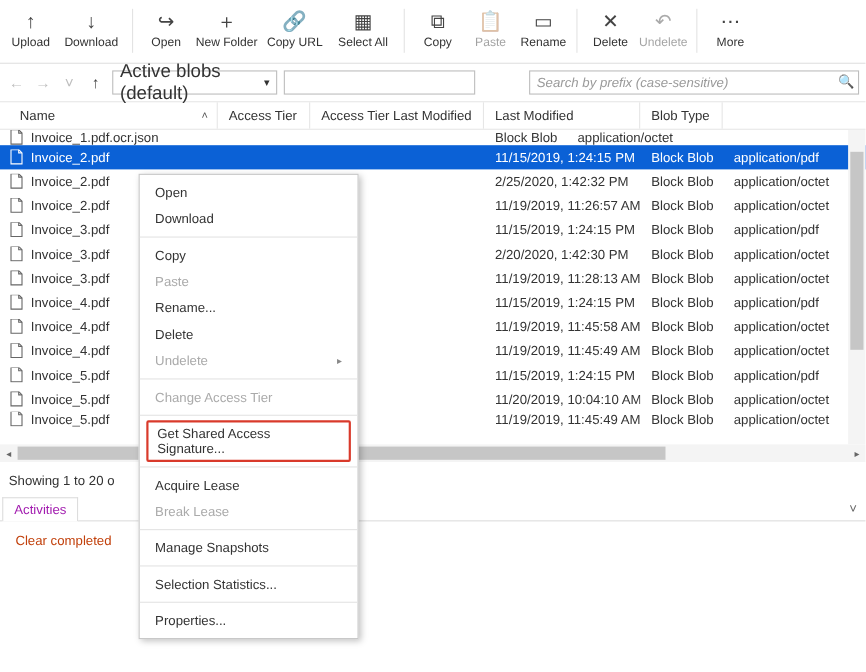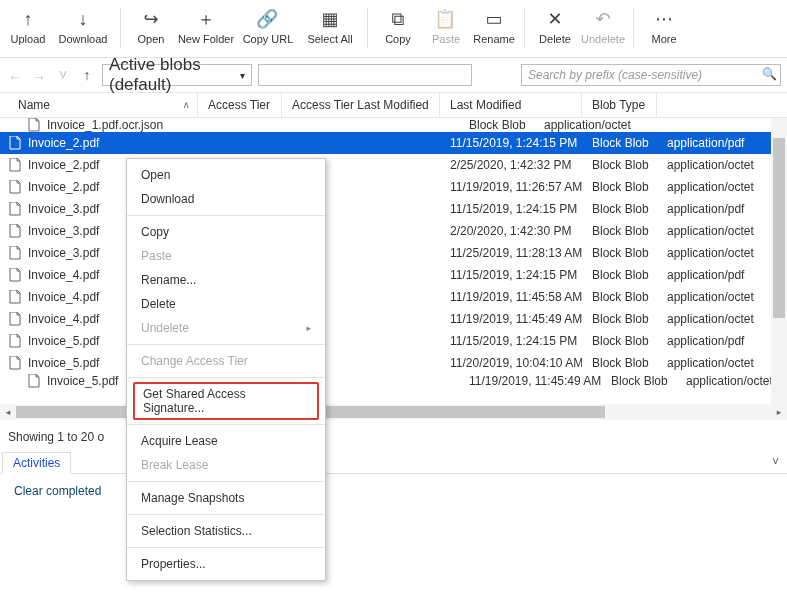--- a/index.html
+++ b/index.html
@@ -12,38 +12,38 @@
   .tool-ico { height: 22px; display: flex; align-items: center; justify-content: center; font-size: 18px; color: #444; }
   .tool-lbl { font-size: 11px; color: #333; margin-top: 4px; text-align: center; line-height: 1; }
   .tool-sep { width: 1px; height: 40px; background: #e3e3e3; margin: 2px 6px 0 6px; }
 
   .navbar { display: flex; align-items: center; padding: 4px 6px; gap: 6px; height: 34px; }
   .nav-arrow { width: 18px; height: 18px; display:flex; align-items:center; justify-content:center; cursor:pointer; color:#444; font-size:14px; }
   .nav-arrow.disabled { opacity: 0.35; cursor:default; }
   .combo { border: 1px solid #bdbdbd; background:#fff; height:22px; display:flex; align-items:center; padding:0 18px 0 6px; font-size:17px; position:relative; width:150px; }
   .combo::after { content:"▾"; position:absolute; right:6px; font-size:10px; color:#333; }
   .addr { flex:1; height:22px; border:1px solid #bdbdbd; background:#fff; }
-  .search-wrap { position:relative; width:260px;margin-left:43px; }
+  .search-wrap { position:relative; width:300px;margin-left:43px; }
   .search { width:100%; height:22px; border:1px solid #bdbdbd; padding:0 20px 0 6px; font-size:12px; color:#333; font-style: italic; }
   .search::placeholder { color:#9a9a9a; font-style: italic; }
   .search-ico { position:absolute; right:4px; top:3px; font-size:12px; color:#555; }
 
   .header-row { display:flex; align-items:center; height:26px; border-top:1px solid #e6e6e6; border-bottom:1px solid #e6e6e6; font-size:12px; color:#333; }
   .hcell { padding:0 10px; border-right:1px solid #e6e6e6; height:100%; display:flex; align-items:center; position:relative; }
   .hcell.name { width:198px; padding-left:18px; }
   .hcell.tier { width:84px; }
   .hcell.tiermod { width:158px; }
   .hcell.mod { width:142px; }
   .hcell.btype { width:75px; border-right:1px solid #e6e6e6; }
   .hcell.ctype { flex:1; border-right:none; }
   .sort-ico { position:absolute; right:8px; font-size:10px; color:#555; }
 
   .grid { height: 286px; overflow:hidden; position:relative; }
   .row { display:flex; align-items:center; height:22px; font-size:12px; color:#333; }
-  .row.partial { height:14px; overflow:hidden; align-items:flex-end; opacity:1;margin-left:19px; }
+  .row.partial { height:14px; overflow:hidden; align-items:flex-end; opacity:1; }
   .row.partial .cell { align-items:flex-start; padding-top:0; }
   .row.sel { background:#0b61d6; color:#fff; }
   .cell { padding:0 10px; height:100%; display:flex; align-items:center; overflow:hidden; white-space:nowrap; }
   .cell.name { width:198px; padding-left:8px; gap:6px; }
   .cell.tier { width:84px; }
   .cell.tiermod { width:158px; }
   .cell.mod { width:142px; }
   .cell.btype { width:75px; }
   .cell.ctype { flex:1; }
   .file-ico { width:14px; height:14px; display:flex; align-items:center; justify-content:center; }
@@ -52,25 +52,25 @@
   .scroll-thumb { position:absolute; right:2px; width:12px; background:#c6c6c6; border-radius:0; }
 
   .hscroll { height:16px; background:#f4f4f4; position:relative; display:flex; align-items:center; }
   .hscroll-btn { width:16px; height:16px; display:flex; align-items:center; justify-content:center; font-size:9px; color:#666; }
   .hscroll-track { flex:1; position:relative; height:16px; }
   .hscroll-thumb { position:absolute; left:0; top:2px; height:12px; background:#c6c6c6; }
 
   .status { padding:10px 8px 6px 8px; font-size:12px; color:#333; }
 
   .activities-bar { display:flex; align-items:flex-end; border-bottom:1px solid #ddd; height:24px; padding-left:2px; position:relative; }
-  .act-tab { border:1px solid #ddd; border-bottom:1px solid #fff; background:#fff; padding:3px 10px; font-size:12px; color:#1d4ed8; position:relative; bottom:-1px; }
+  .act-tab { border:1px solid #ddd; border-bottom:1px solid #fff; background:#fff; padding:3px 10px; font-size:12px; color:#a21caf; position:relative; bottom:-1px; }
   .act-chevron { margin-left:auto; margin-right:8px; font-size:12px; color:#666; align-self:center; }
 
   .clear-row { padding:10px 14px; }
-  .clear-link { color:#0c4a6e; font-size:12px; cursor:pointer;text-align:right; }
+  .clear-link { color:#c2410c; font-size:12px; cursor:pointer;text-align:right; }
 
   .ctx { position:absolute; left:126px; top:158px; width:200px; background:#fff; border:1px solid #c8c8c8; box-shadow: 2px 2px 6px rgba(0,0,0,0.25); padding:4px 0; z-index:20; }
   .ctx-item { padding:5px 14px; font-size:12px; color:#333; cursor:pointer; display:flex; align-items:center; justify-content:space-between; }
   .ctx-item.disabled { color:#aaa; cursor:default; }
   .ctx-sep { height:1px; background:#e3e3e3; margin:4px 0; }
   .ctx-sub::after { content:"▸"; font-size:9px; color:#888; }
   .ctx-highlight { border:2px solid #d93a2b; border-radius:2px; margin:2px 6px; padding:3px 8px; }
 </style>
 </head>
 <body>
@@ -266,21 +266,21 @@
         <span class="file-ico">
           <svg viewBox="0 0 12 14">
             <path d="M1 0h7l3 3v10H1z" fill="none" stroke="#666" stroke-width="1"></path>
             <path d="M8 0v3h3" fill="none" stroke="#666" stroke-width="1"></path>
           </svg>
         </span>
         <span>Invoice_3.pdf</span>
       </div>
       <div class="cell tier"></div>
       <div class="cell tiermod"></div>
-      <div class="cell mod">11/25/2019, 11:28:13 AM</div>
+      <div class="cell mod">11/19/2019, 11:28:13 AM</div>
       <div class="cell btype">Block Blob</div>
       <div class="cell ctype">application/octet</div>
     </div>
     <div class="row">
       <div class="cell name">
         <span class="file-ico">
           <svg viewBox="0 0 12 14">
             <path d="M1 0h7l3 3v10H1z" fill="none" stroke="#666" stroke-width="1"></path>
             <path d="M8 0v3h3" fill="none" stroke="#666" stroke-width="1"></path>
           </svg>

